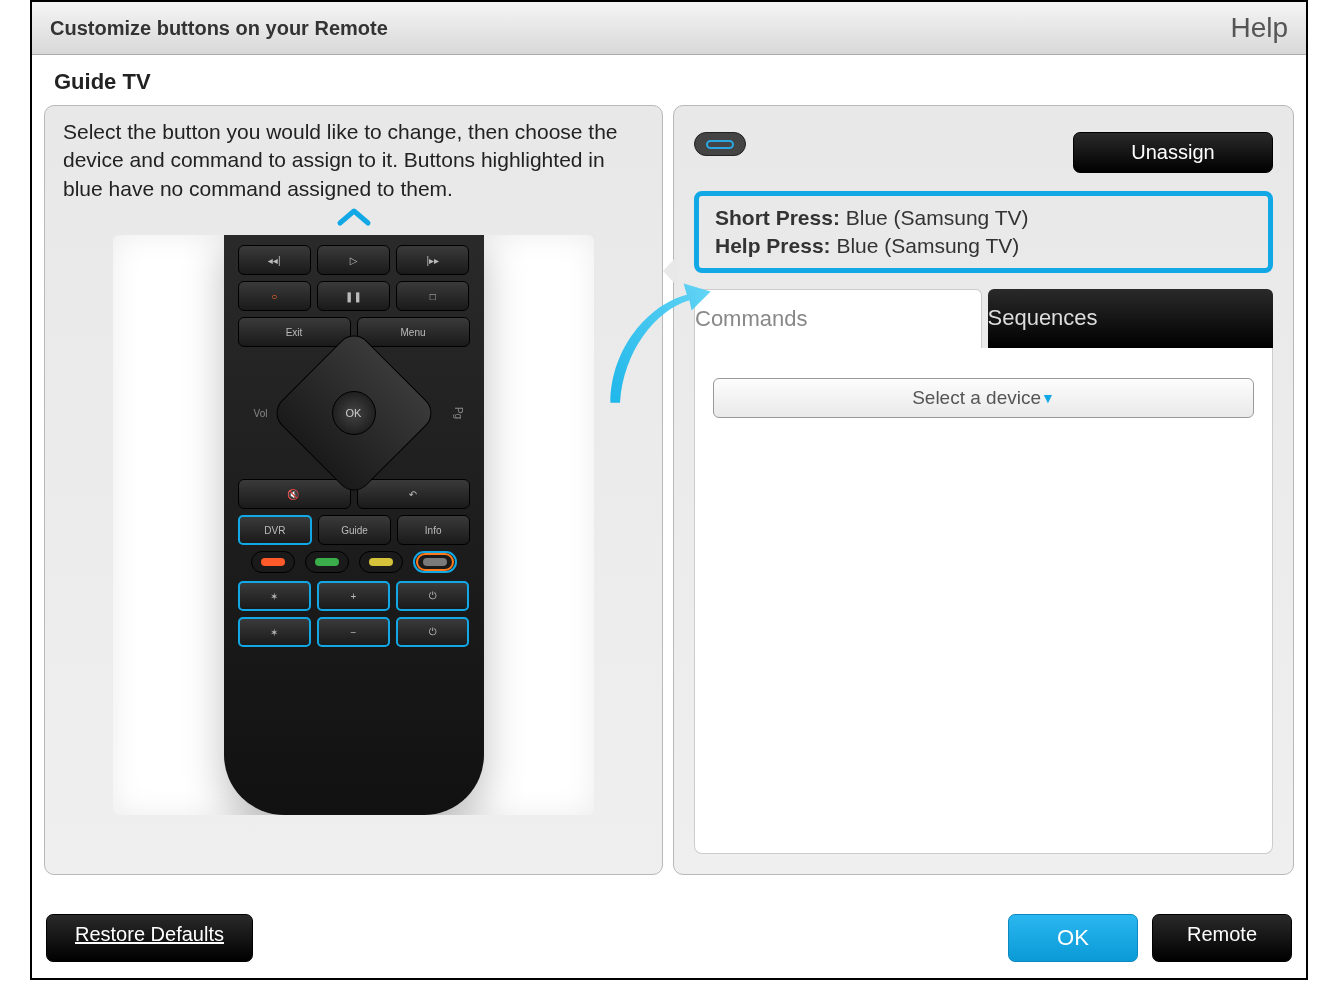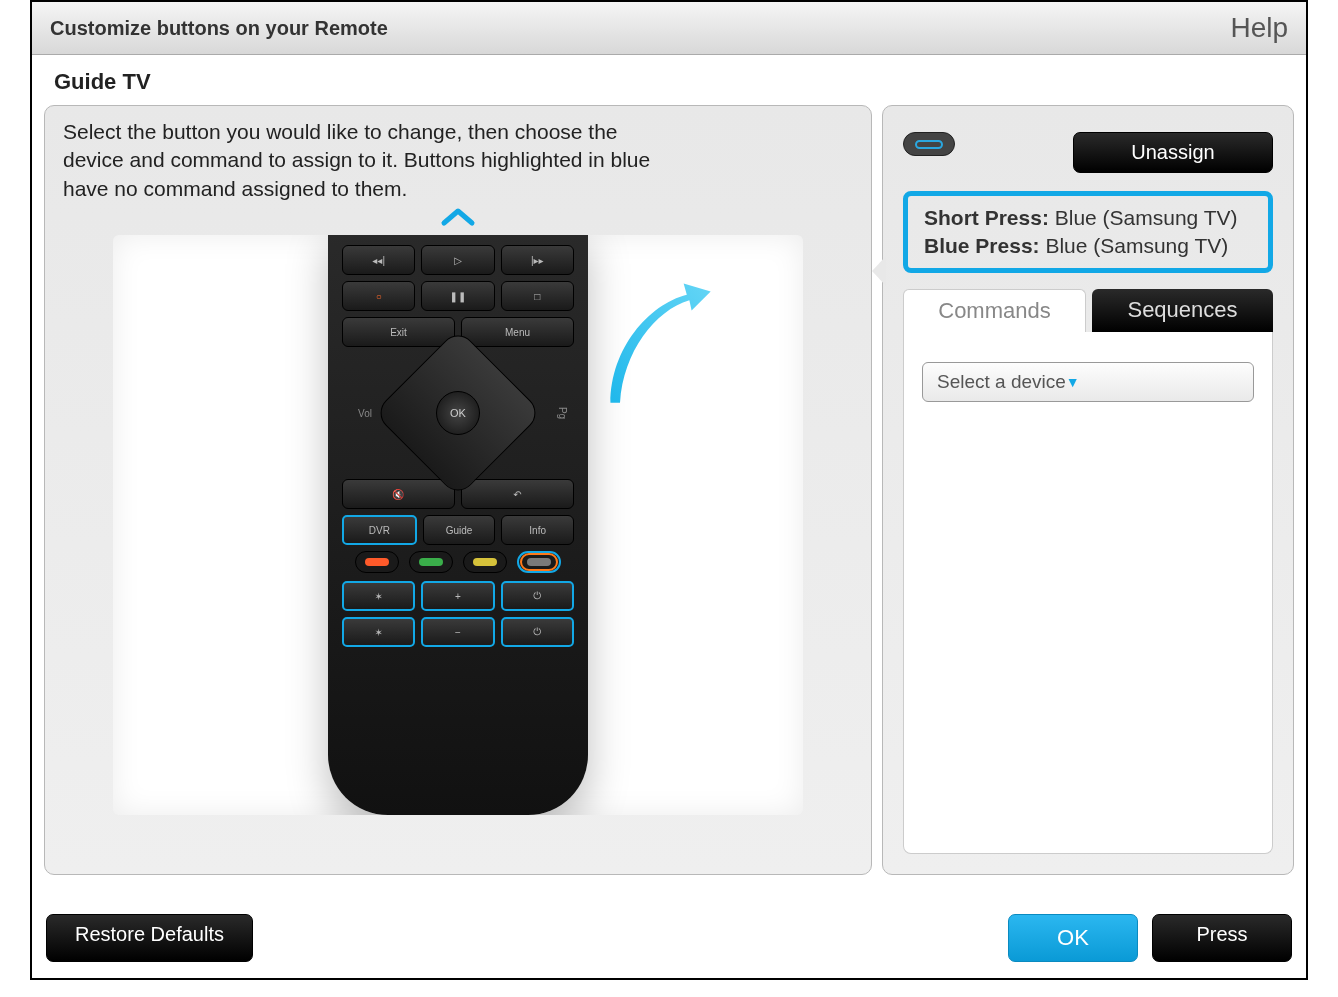--- a/index.html
+++ b/index.html
@@ -34,21 +34,21 @@
     flex: 1;
     min-height: 0;
   }
   .panel {
     border: 1px solid #b8b8b8;
     border-radius: 10px;
     background: linear-gradient(#e8e8e8, #efefef);
     position: relative;
   }
   .left-panel {
-    width: 828px;
+    width: 619px;
     height: 770px;
     padding: 12px 18px;
   }
   .right-panel {
     flex: 1;
     height: 770px;
     margin-left: 10px;
     display: flex;
     flex-direction: column;
   }
@@ -212,23 +212,23 @@
     background: transparent;
   }
   .press-box .lbl { font-weight: bold; }
   .tabs {
     display: flex;
     margin: 6px 20px 0;
     gap: 6px;
   }
   .tab {
     flex: 1;
-    text-align: center;
+    text-align: left;
     font-size: 22px;
-    padding: 8px 0;
+    padding: 16px 0;
     border-radius: 6px 6px 0 0;
     cursor: pointer;
   }
   .tab.active {
     background: #fff;
     color: #888;
     border: 1px solid #ccc;
     border-bottom: none;
   }
   .tab.inactive {
@@ -248,21 +248,21 @@
     width: 100%;
     height: 40px;
     border: 1px solid #999;
     border-radius: 6px;
     background: linear-gradient(#fdfdfd,#e9e9e9);
     font-size: 19px;
     color: #555;
     padding: 0 14px;
     display: flex;
     align-items: center;
-    justify-content: flex-start;
+    justify-content: center;
     cursor: pointer;
   }
   .dropdown .caret {
     color: #12a8e6;
     font-size: 14px;
   }
   .footer {
     display: flex;
     justify-content: space-between;
     padding: 16px 14px;
@@ -387,39 +387,39 @@
       </div>
       <div class="blackbtn">Unassign</div>
     </div>
 
     <div class="press-box">
       <div>
         <span class="lbl">Short Press:</span>
         <span>Blue (Samsung TV)</span>
       </div>
       <div style="margin-top:4px;">
-        <span class="lbl">Blue Press:</span>
+        <span class="lbl">Help Press:</span>
         <span>Blue (Samsung TV)</span>
       </div>
     </div>
 
     <div class="tabs">
       <div class="tab active">Commands</div>
       <div class="tab inactive">Sequences</div>
     </div>
 
     <div class="tab-body">
       <div class="dropdown">
         <span>Select a device</span>
         <span class="caret">▼</span>
       </div>
     </div>
   </div>
 
 </div>
 
 <div class="footer">
-  <div class="blackbtn" style="min-width:auto;">Restore Defaults</div>
+  <div class="blackbtn" style="min-width:auto;text-decoration:underline;">Restore Defaults</div>
   <div class="footer-right">
     <div class="bluebtn">OK</div>
-    <div class="blackbtn" style="min-width:140px;">Press</div>
+    <div class="blackbtn" style="min-width:140px;">Remote</div>
   </div>
 </div>
 
 </body></html>

